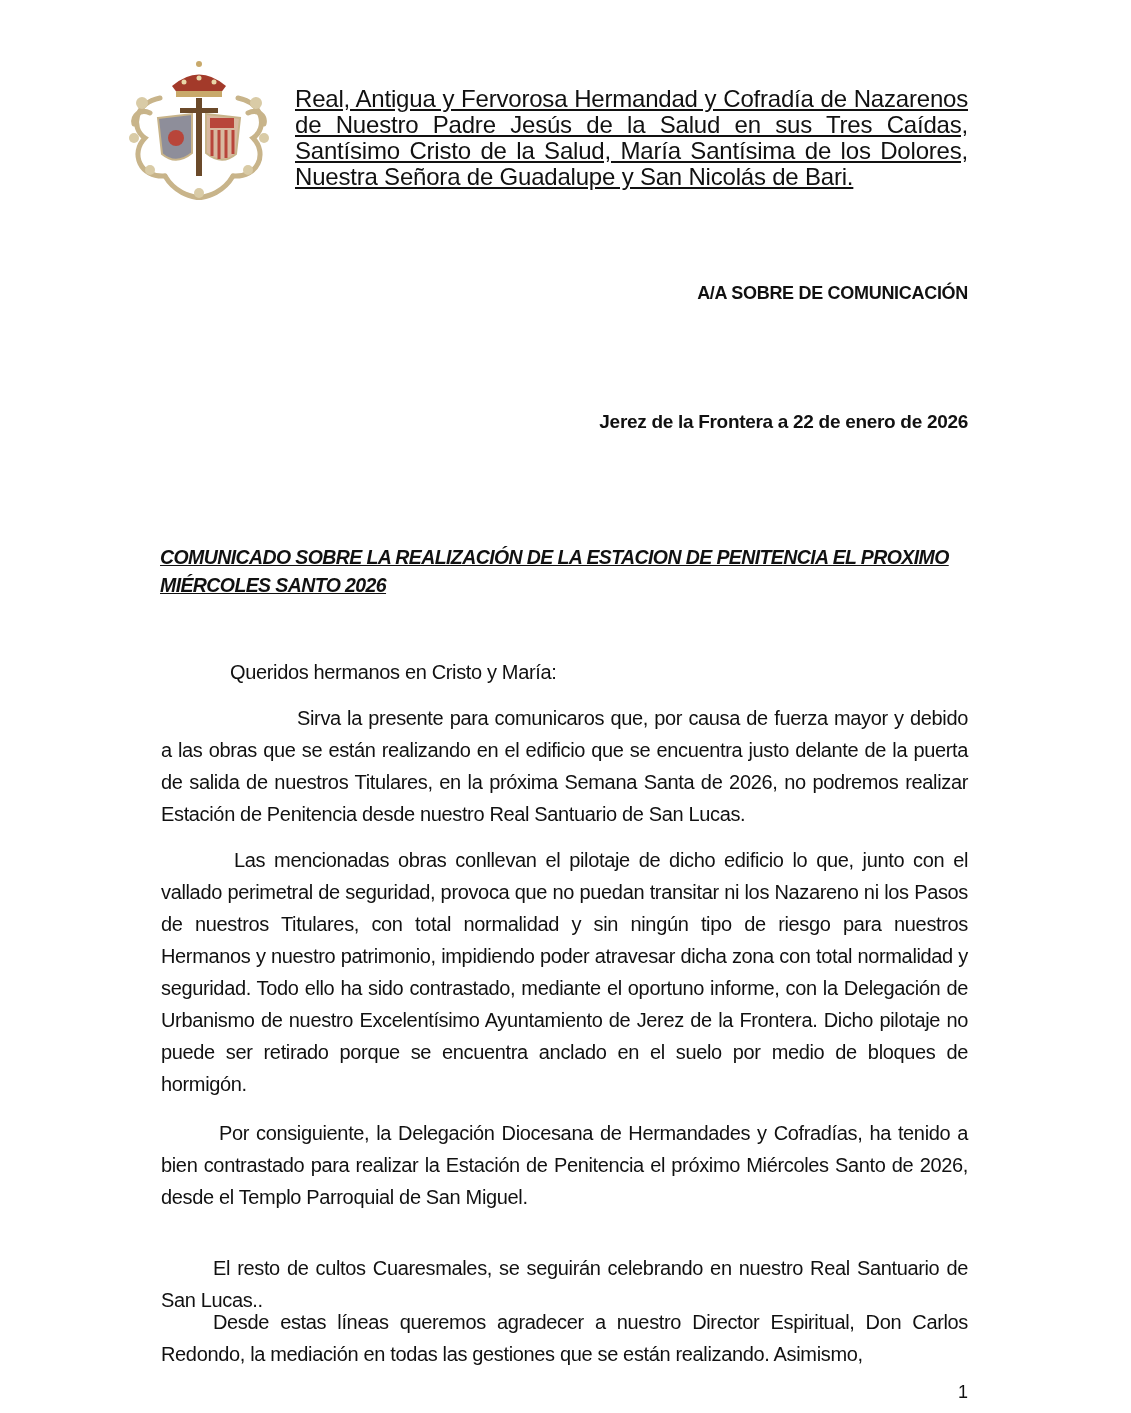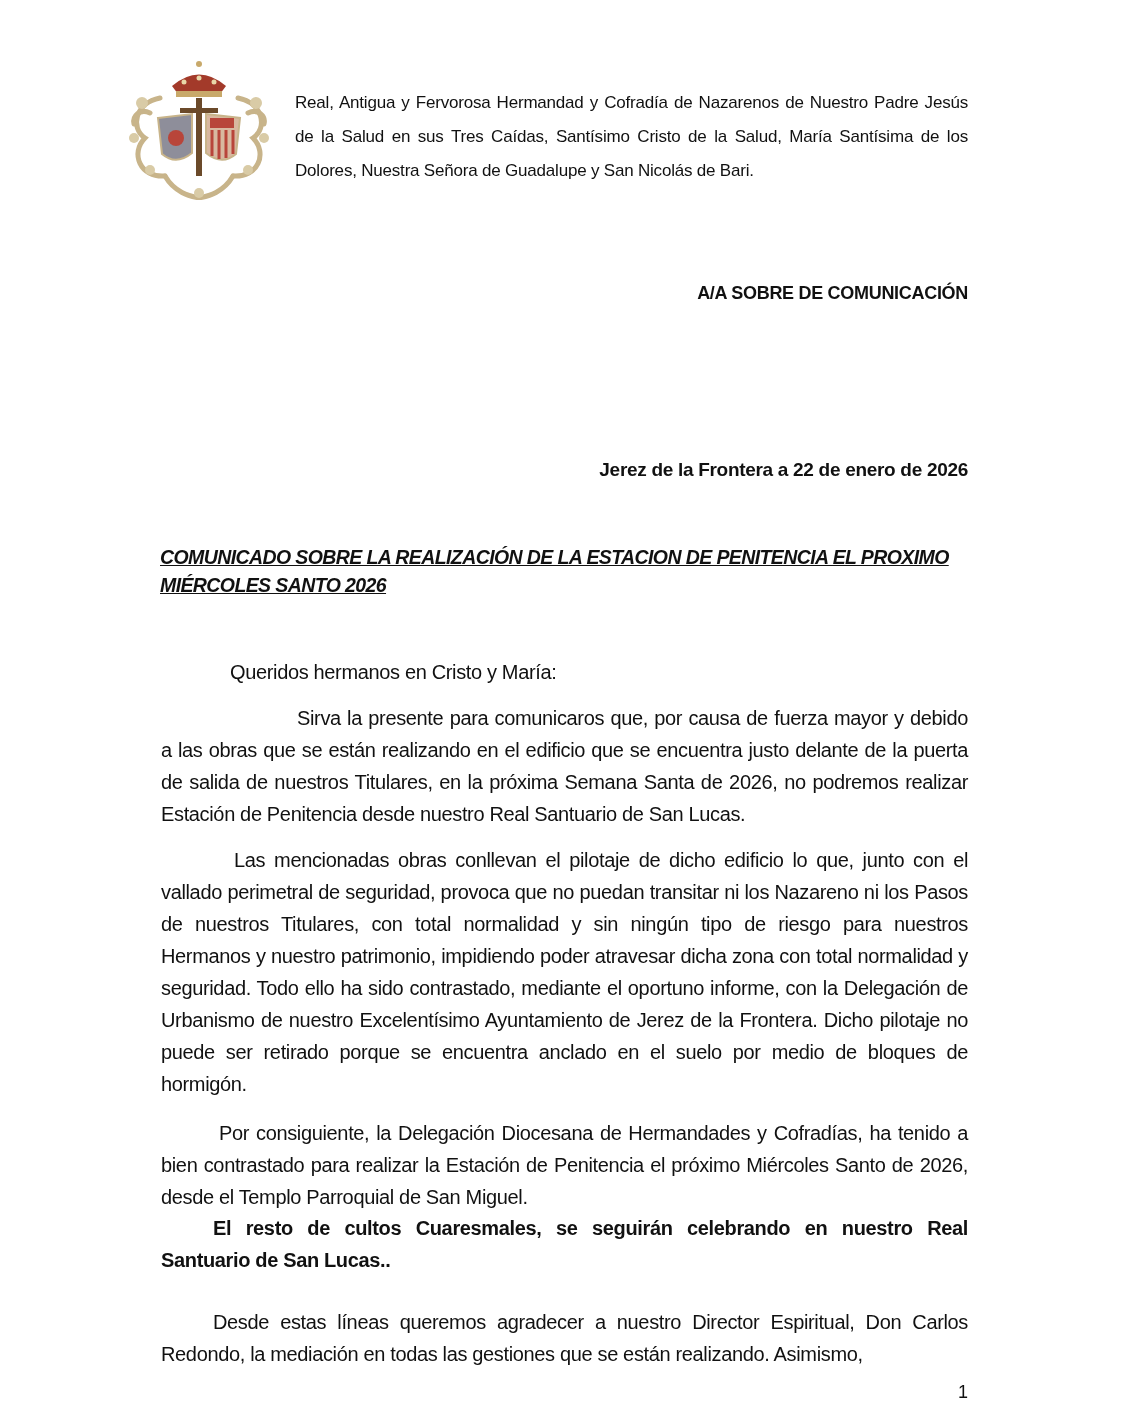--- a/index.html
+++ b/index.html
@@ -1,32 +1,32 @@
 <!DOCTYPE html>
 <html><head>
 <meta charset="utf-8">
 <style>
   html, body { margin: 0; padding: 0; background: #ffffff; }
   body { width: 1131px; height: 1413px; position: relative; overflow: hidden;
          font-family: "Liberation Sans Narrow", "Liberation Sans", sans-serif; color: #111; }
   .crest { position: absolute; left: 120px; top: 58px; width: 158px; height: 142px; }
   .header-text { position: absolute; left: 295px; top: 86px; width: 673px;
-    font-size: 17px; line-height: 34px; text-align: justify; letter-spacing: -0.2px; }
+    font-size: 24px; line-height: 26px; text-align: justify; letter-spacing: -0.2px; text-decoration: underline; }
   .addressee { position: absolute; right: 163px; top: 283px; font-weight: bold; font-size: 18px; letter-spacing: -0.3px; }
-  .place-date { position: absolute; right: 163px; top: 411px; font-weight: bold; font-size: 19px; letter-spacing: -0.3px; margin-top: 48px; }
+  .place-date { position: absolute; right: 163px; top: 411px; font-weight: bold; font-size: 19px; letter-spacing: -0.3px; }
   .subject { position: absolute; left: 160px; top: 543px; width: 810px; text-align: left;
     font-weight: bold; font-style: italic; text-decoration: underline; font-size: 19.5px; line-height: 28px;
     letter-spacing: -0.6px; }
   .para { position: absolute; left: 161px; width: 807px; font-size: 20px; line-height: 32px;
     text-align: justify; letter-spacing: -0.35px; }
   .greeting { left: 230px; top: 656px; }
   .p1 { top: 702px; text-indent: 136px; }
   .p2 { top: 844px; text-indent: 73px; }
   .p3 { top: 1117px; text-indent: 58px; }
-  .p4 { top: 1212px; text-indent: 52px; font-weight: bold; }
+  .p4 { top: 1252px; text-indent: 52px; }
   .p5 { top: 1306px; text-indent: 52px; }
   .page-num { position: absolute; right: 163px; top: 1382px; font-size: 18px; }
 </style>
 </head>
 <body>
 
 <div class="crest">
   <svg width="158" height="142" viewBox="0 0 158 142">
 
     <g fill="none" stroke="#c8b48a" stroke-width="5" stroke-linecap="round">

